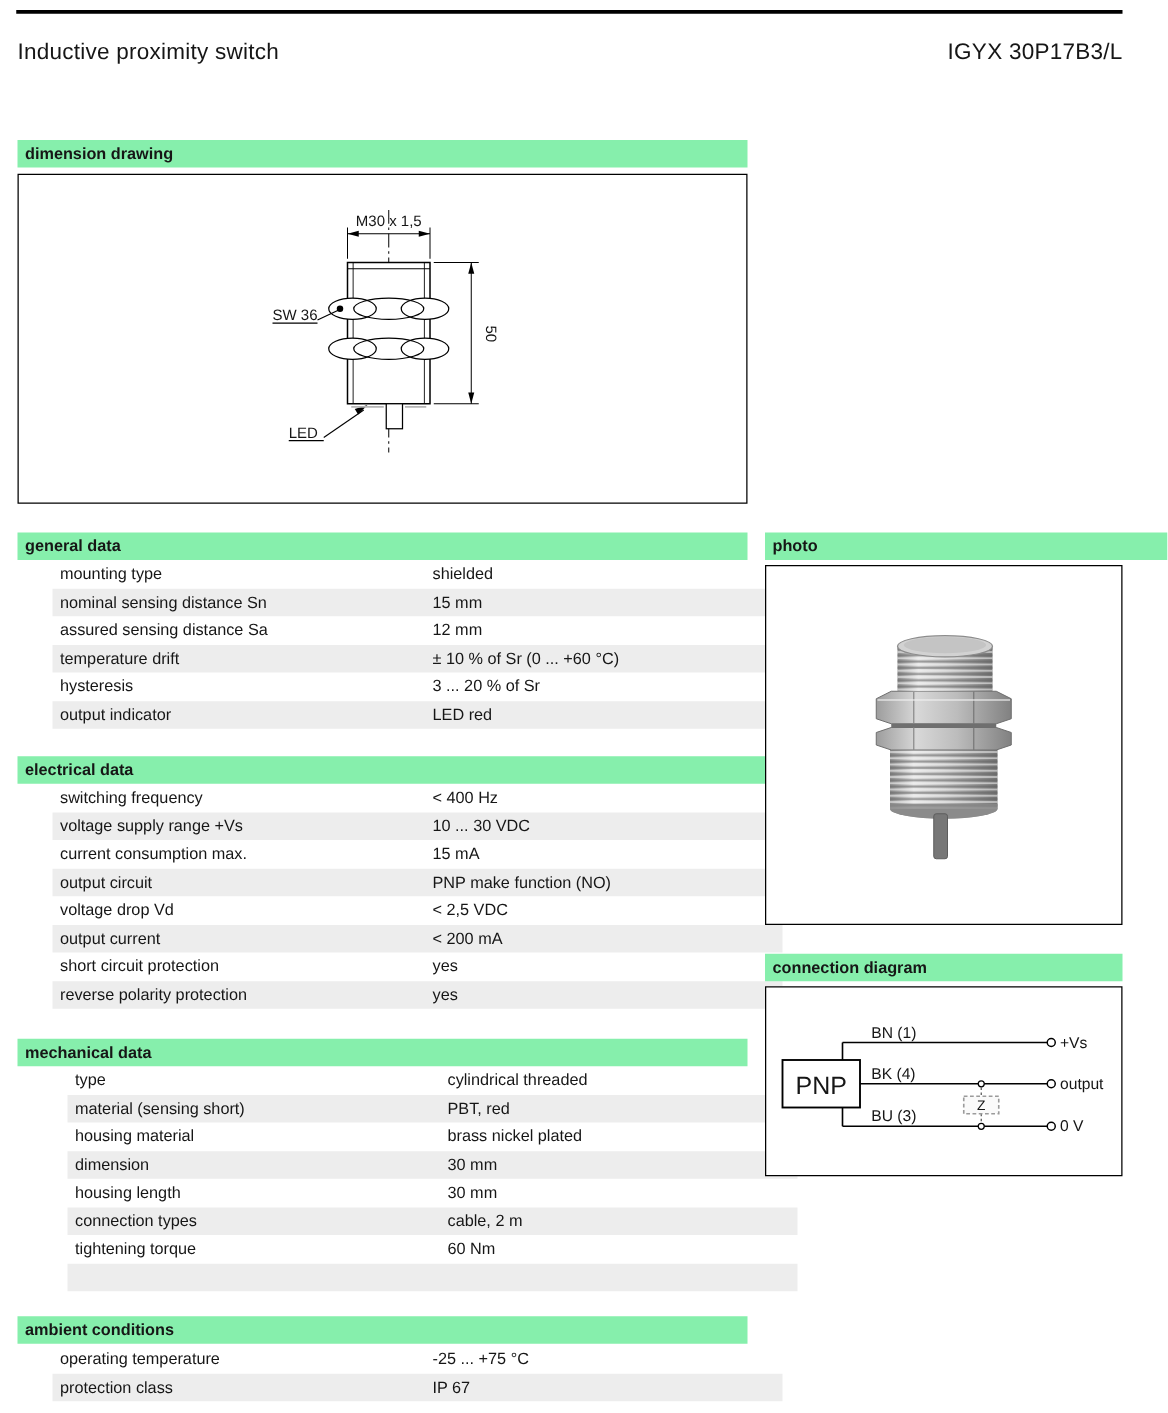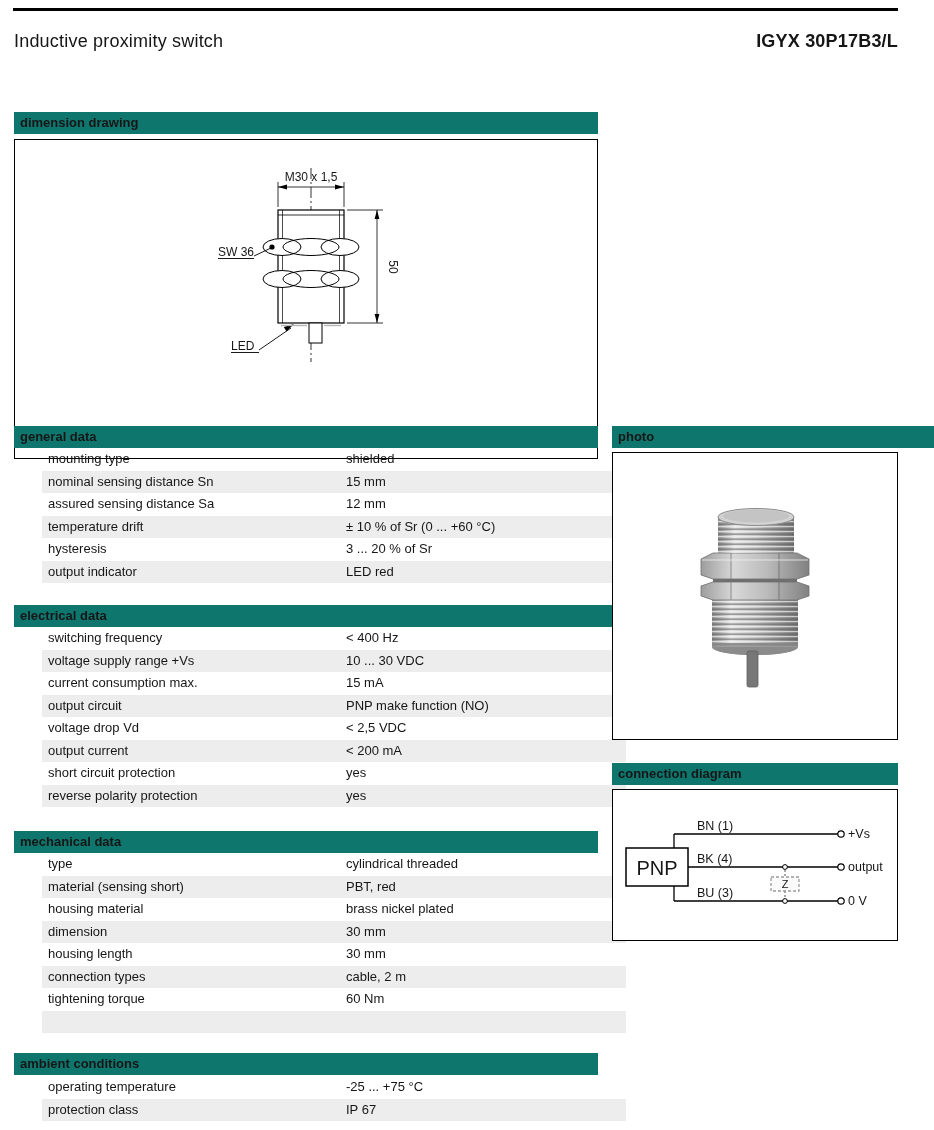--- a/index.html
+++ b/index.html
@@ -1,41 +1,41 @@
 <!DOCTYPE html>
 <html><head>
 <meta charset="utf-8">
 <style>
   html,body{margin:0;padding:0;background:#fff;}
   .page{position:relative;width:934px;height:1130px;background:#fff;overflow:hidden;
         font-family:"Liberation Sans",sans-serif;color:#161616;}
   .top-rule{position:absolute;left:13px;top:8px;width:885px;height:3px;background:#000;}
   .title-left{position:absolute;left:14px;top:31px;font-size:18px;font-weight:normal;letter-spacing:0.2px;}
-  .title-right{position:absolute;right:36px;top:31px;font-size:18px;font-weight:bold;letter-spacing:0.2px;margin-left:32px;}
-  .sec-header{position:absolute;height:22px;line-height:22px;background:#0f766e;
+  .title-right{position:absolute;right:36px;top:31px;font-size:18px;font-weight:normal;letter-spacing:0.2px;margin-left:32px;}
+  .sec-header{position:absolute;height:22px;line-height:22px;background:#86efac;
               font-size:13px;font-weight:bold;padding-left:6px;box-sizing:border-box;}
   .frame{position:absolute;background:#fff;border:1px solid #000;box-sizing:border-box;}
   .tbl{position:absolute;width:584px;margin-left:28px;}
   .row{display:flex;height:22.5px;line-height:22.5px;font-size:13px;}
   .row:nth-child(even){background:#ededed;}
   .lbl{width:304px;padding-left:6px;box-sizing:border-box;white-space:nowrap;}
   .val{flex:1;white-space:nowrap;}
   svg text{font-family:"Liberation Sans",sans-serif;fill:#161616;}
 </style>
 </head>
 <body>
 
 <div class="page">
 
   <div class="top-rule"></div>
   <div class="title-left">Inductive proximity switch</div>
   <div class="title-right">IGYX 30P17B3/L</div>
 
   <div class="sec-header" style="left:14px;top:112px;width:584px">dimension drawing</div>
-  <div class="frame" style="left:14px;top:139px;width:584px;height:320px">
+  <div class="frame" style="left:14px;top:139px;width:584px;height:264px">
     <svg width="582" height="262" viewBox="0 0 582 262">
 
       <line x1="296" y1="28" x2="296" y2="222" stroke="#000" stroke-width="0.8" stroke-dasharray="11 3 2 3"></line>
 
       <rect x="263" y="70" width="66" height="113" fill="#fff" stroke="#000" stroke-width="1.2"></rect>
       <line x1="263" y1="75" x2="329" y2="75" stroke="#000" stroke-width="0.8"></line>
       <line x1="267.5" y1="70" x2="267.5" y2="183" stroke="#000" stroke-width="0.7"></line>
       <line x1="324.5" y1="70" x2="324.5" y2="183" stroke="#000" stroke-width="0.7"></line>
 
       <g>
@@ -151,21 +151,21 @@
       <div class="lbl">short circuit protection</div>
       <div class="val">yes</div>
     </div>
     <div class="row">
       <div class="lbl">reverse polarity protection</div>
       <div class="val">yes</div>
     </div>
   </div>
 
   <div class="sec-header" style="left:14px;top:831px;width:584px">mechanical data</div>
-  <div class="tbl" style="left:14px;top:853px">
+  <div class="tbl" style="left:26px;top:853px">
     <div class="row">
       <div class="lbl">type</div>
       <div class="val">cylindrical threaded</div>
     </div>
     <div class="row">
       <div class="lbl">material (sensing short)</div>
       <div class="val">PBT, red</div>
     </div>
     <div class="row">
       <div class="lbl">housing material</div>

